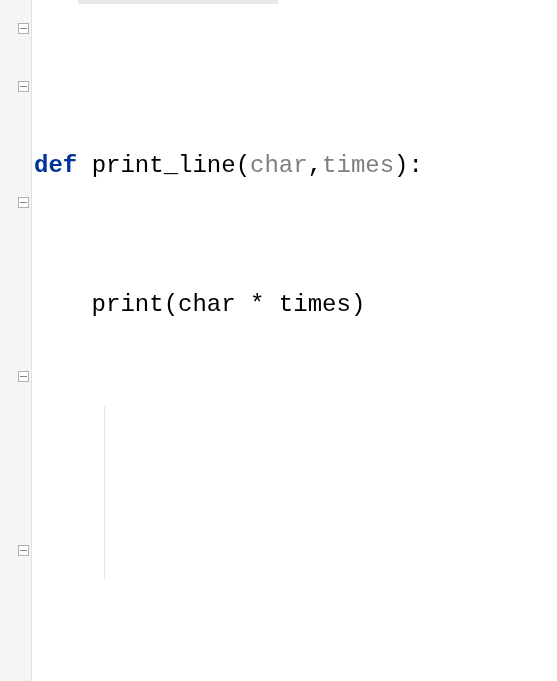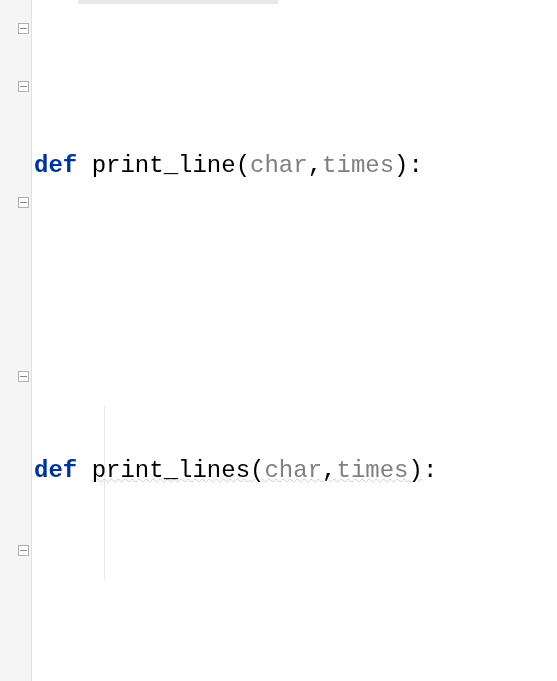--- a/index.html
+++ b/index.html
@@ -85,24 +85,24 @@
     <div class="fold-marker" style="top:197px;"></div>
     <div class="fold-marker" style="top:371px;"></div>
     <div class="fold-marker" style="top:545px;"></div>
   </div>
   <div class="code">
     <div class="tab-highlight" style="left:78px;top:-2px;"></div>
     <div class="indent-guide" style="left:104px; top:406px; height:174px;"></div>
 
     <div class="code-line"><span class="kw">def</span><span class="plain"> </span><span class="func">print_line</span><span class="plain">(</span><span class="param">char</span><span class="plain">,</span><span class="param">times</span><span class="plain">)</span><span class="plain">:</span></div>
 
+    <div class="code-line"><span>    </span><span class="plain">print</span><span class="plain">(</span><span class="plain">char</span><span class="plain"> * </span><span class="plain">times</span><span class="plain">)</span></div>
 
     <div class="code-line"></div>
 
-    <div class="code-line"><span class="kw">def</span><span class="plain"> </span><span class="func wavy">print_lines</span><span class="plain wavy">(</span><span class="param wavy">char</span><span class="plain wavy">,</span><span class="param wavy">times</span><span class="plain wavy">)</span><span class="plain">:</span></div>
 
     
 
     
 
     
 
     
 
     

